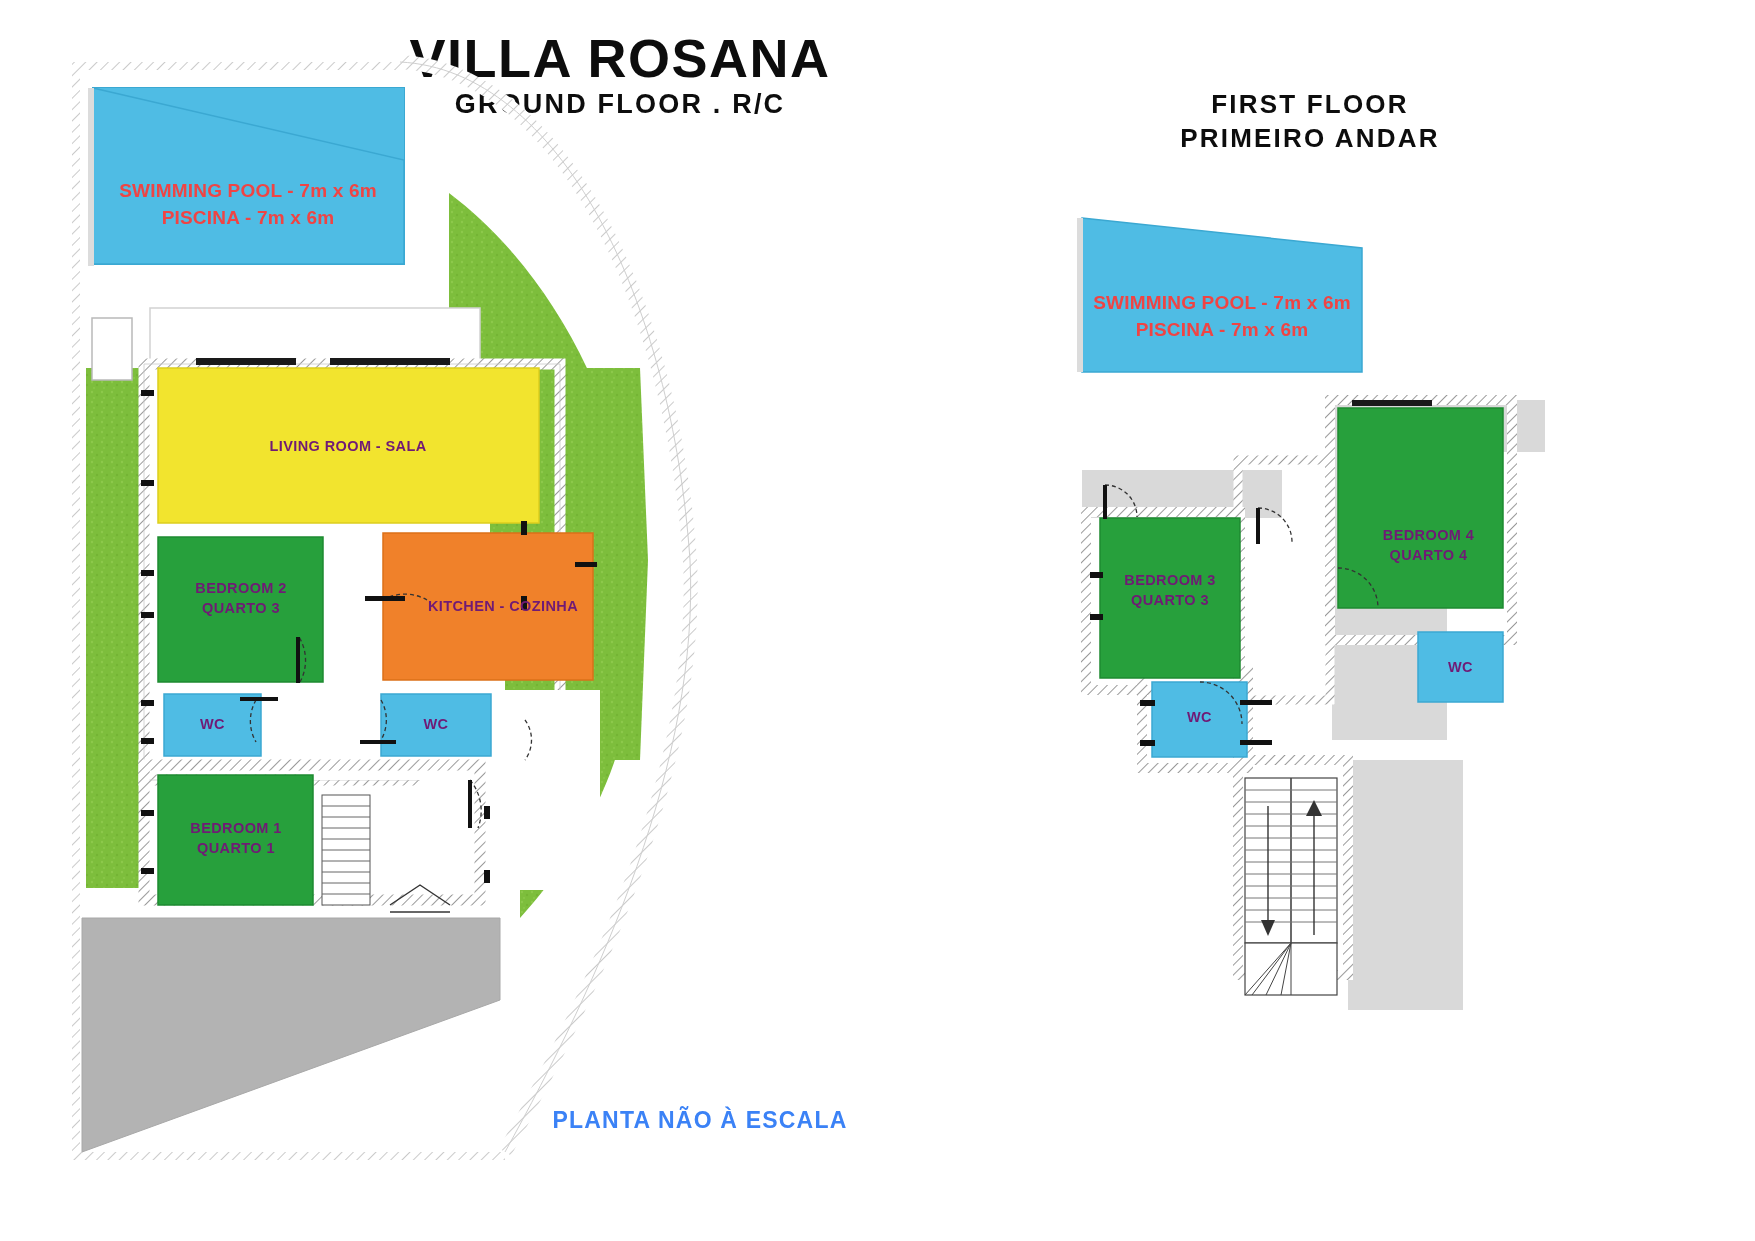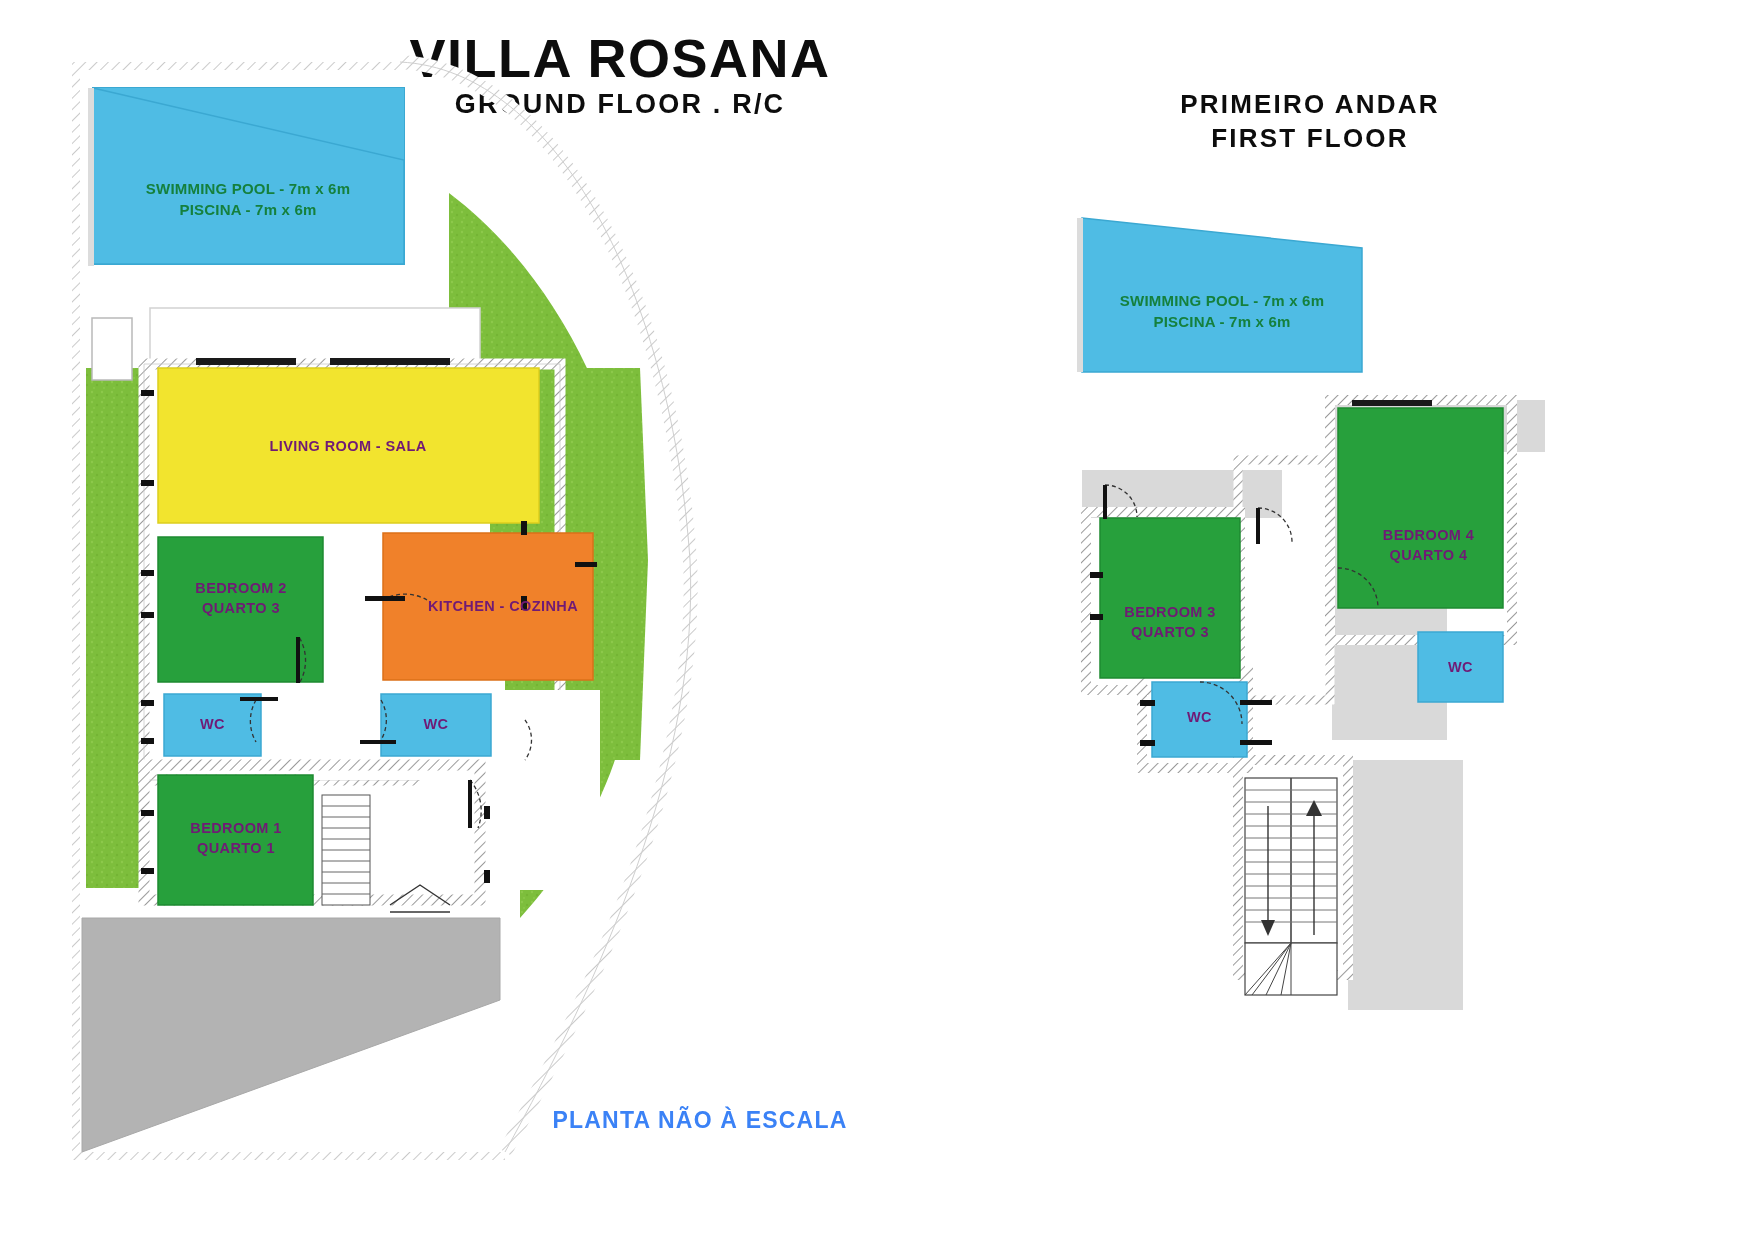--- a/index.html
+++ b/index.html
@@ -76,40 +76,40 @@
     letter-spacing: 0.4px;
     line-height: 1.35;
     color: #701a75;
     pointer-events: none;
     white-space: nowrap;
   }
   .room-label.two-line { line-height: 1.38; }
   .pool-label {
     position: absolute;
     text-align: center;
-    font-size: 15px;
+    font-size: 19px;
     font-weight: bold;
     letter-spacing: 0.2px;
     line-height: 1.42;
-    color: #15803d;
+    color: #ef4444;
     white-space: nowrap;
   }
   .lbl-line { display: block; }
 </style>
 </head>
 <body>
 
 <div class="title-block" id="title-left">
   <div class="main-title">VILLA ROSANA</div>
   <div class="sub-title">GROUND FLOOR  .  R/C</div>
 </div>
 
 <div class="title-block" id="title-right">
+  <div class="floor-title">FIRST FLOOR</div>
   <div class="floor-title">PRIMEIRO ANDAR</div>
-  <div class="floor-title">FIRST FLOOR</div>
 </div>
 
 <svg id="plan-canvas" viewBox="0 0 1755 1241">
   <defs>
 
     <pattern id="wallHatch" width="7" height="7" patternTransform="rotate(45)" patternUnits="userSpaceOnUse">
       <rect width="7" height="7" fill="#ffffff"></rect>
       <line x1="0" y1="0" x2="0" y2="7" stroke="#9a9a9a" stroke-width="2"></line>
     </pattern>
 
@@ -371,21 +371,21 @@
 <div class="room-label two-line" style="left:160px; top:818px; width:152px;">
   <span class="lbl-line">BEDROOM 1</span>
   <span class="lbl-line">QUARTO 1</span>
 </div>
 
 <div class="pool-label" style="left:1082px; top:290px; width:280px;">
   <span class="lbl-line">SWIMMING POOL - 7m x 6m</span>
   <span class="lbl-line">PISCINA - 7m x 6m</span>
 </div>
 
-<div class="room-label two-line" style="left:1100px; top:570px; width:140px;margin-top:32px;">
+<div class="room-label two-line" style="left:1100px; top:570px; width:140px;">
   <span class="lbl-line">BEDROOM 3</span>
   <span class="lbl-line">QUARTO 3</span>
 </div>
 
 <div class="room-label two-line" style="left:1338px; top:525px; width:181px;">
   <span class="lbl-line">BEDROOM 4</span>
   <span class="lbl-line">QUARTO 4</span>
 </div>
 
 <div class="room-label" style="left:1152px; top:708px; width:95px;">

